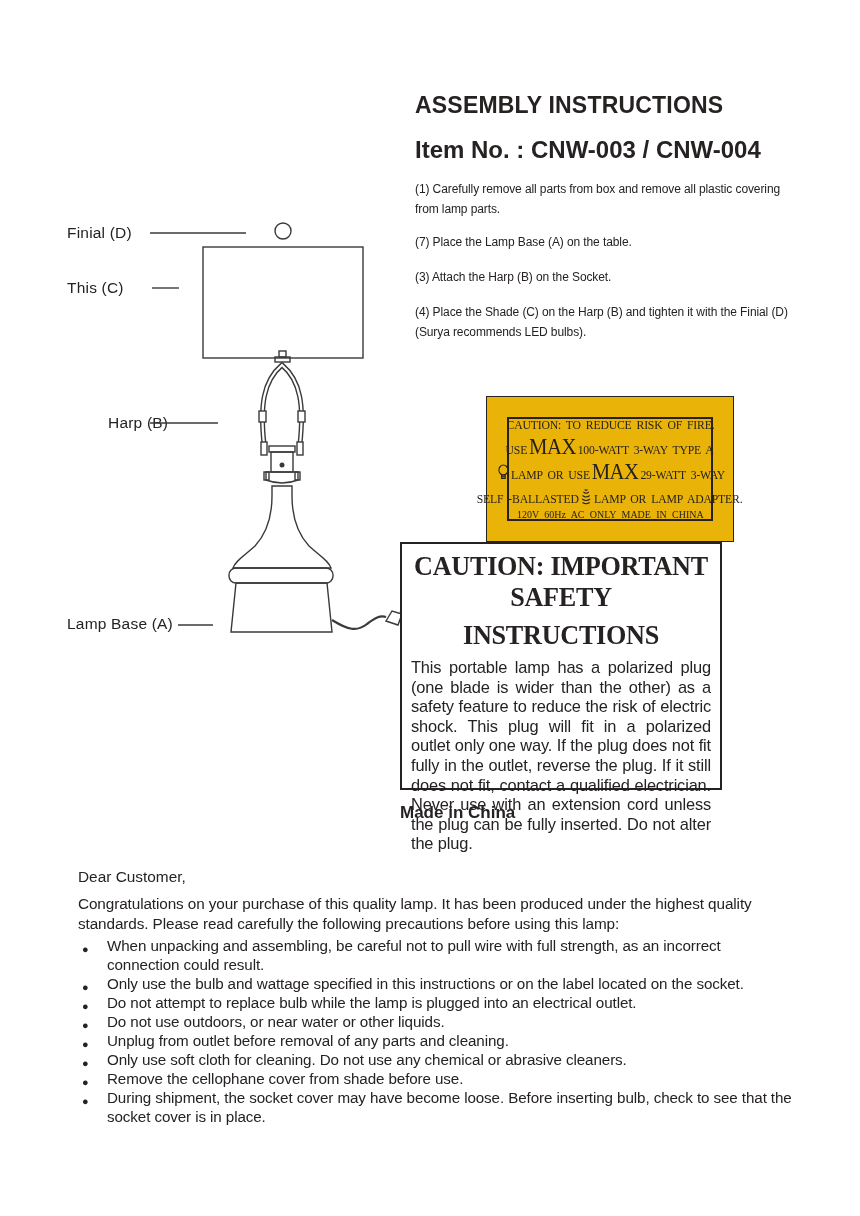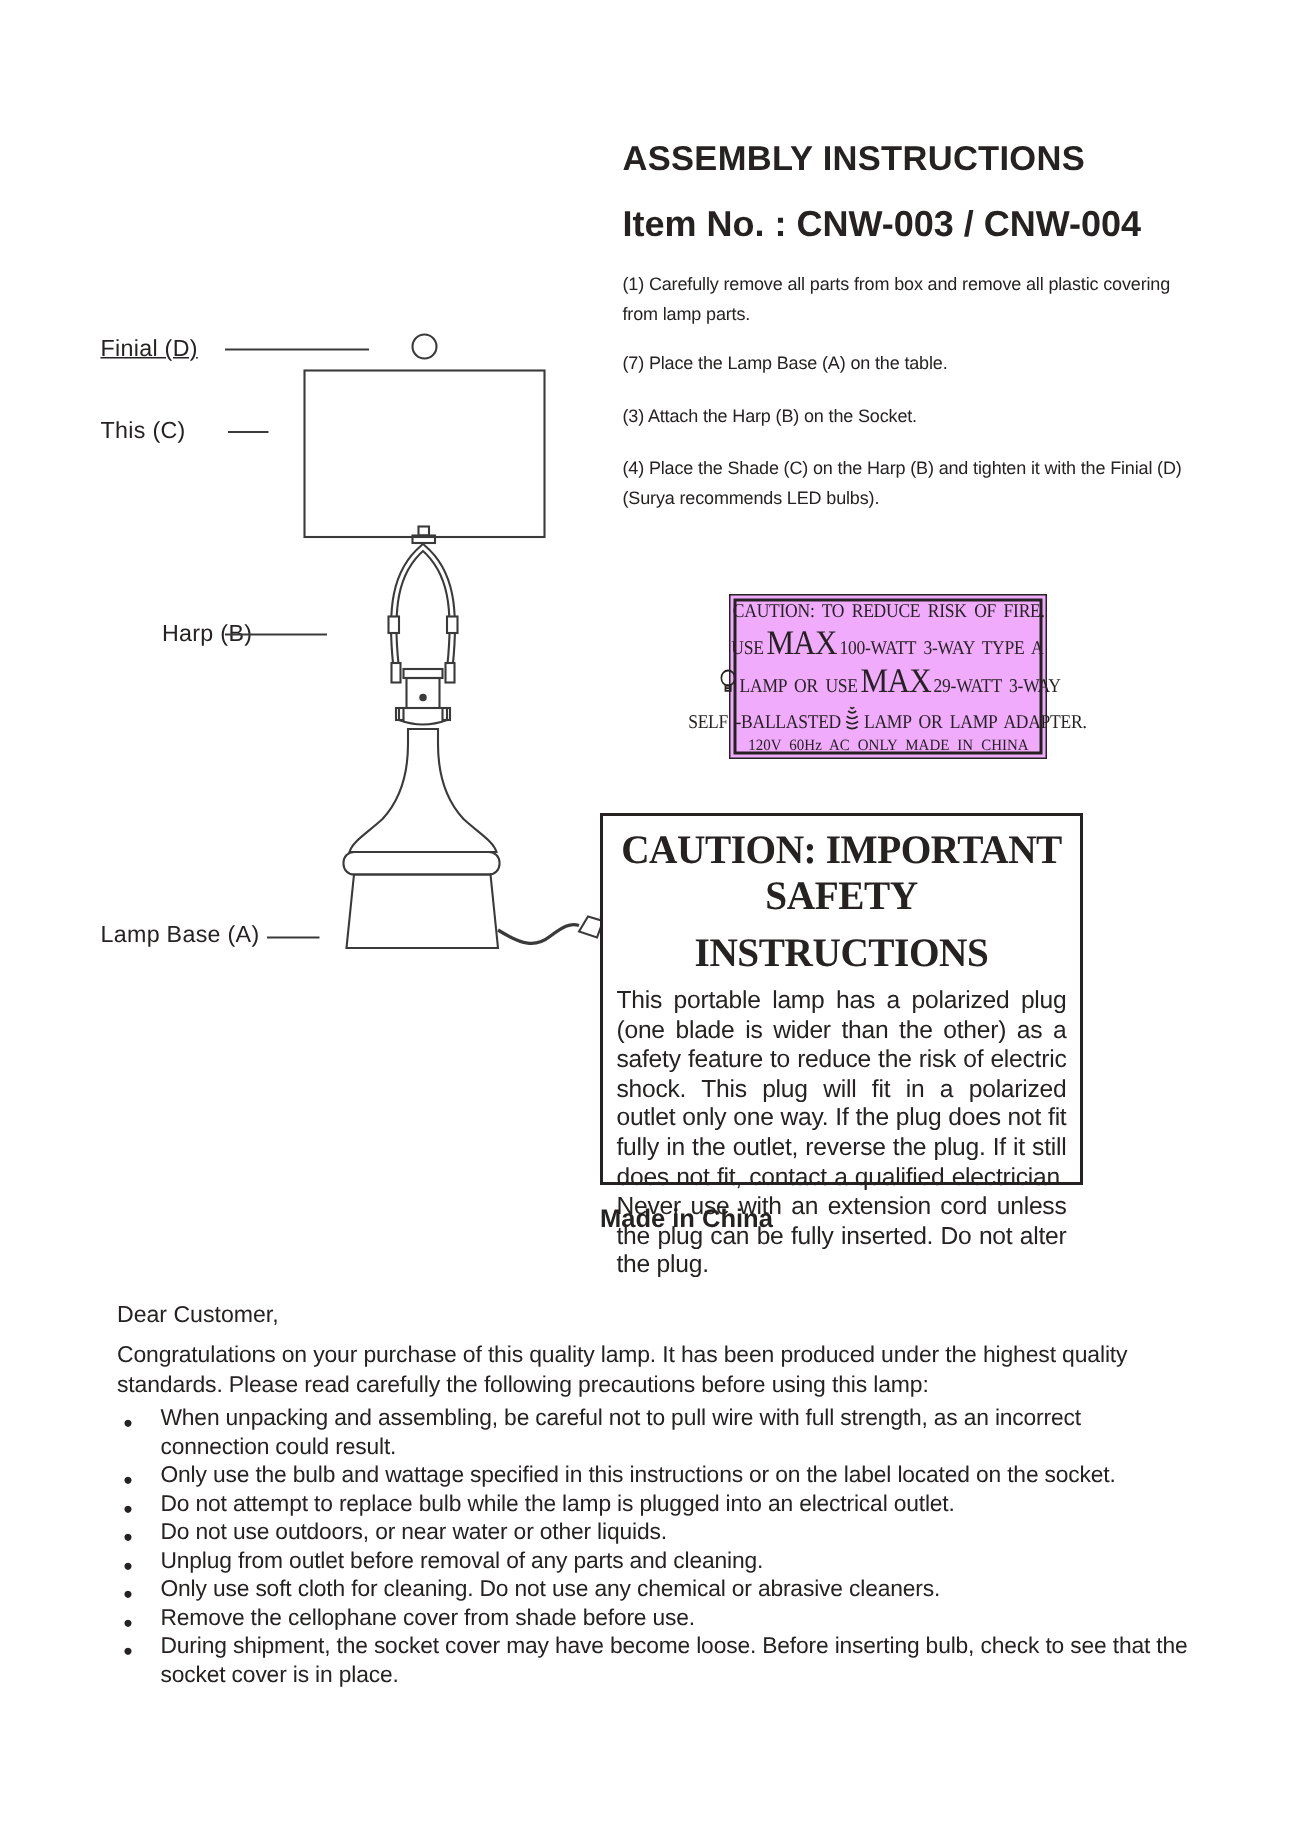--- a/index.html
+++ b/index.html
@@ -4,27 +4,27 @@
 <style>
   html,body{margin:0;padding:0;}
   body{width:860px;height:1216px;position:relative;background:#ffffff;
        font-family:"Liberation Sans",sans-serif;color:#262222;overflow:hidden;}
   .abs{position:absolute;}
   .doc-title{left:415px;top:92px;font-size:23px;font-weight:bold;letter-spacing:.2px;}
   .item-no{left:415px;top:136px;font-size:24px;font-weight:bold;}
   .step{left:415px;width:380px;font-size:12px;line-height:19.6px;letter-spacing:-0.1px;}
   .step1{top:180px;} .step2{top:233px;} .step3{top:268px;} .step4{top:303px;}
   .part-label{font-size:15.5px;letter-spacing:.2px;}
-  .lbl-finial{left:67px;top:224px;text-decoration:underline;} .lbl-shade{left:67px;top:279px;}
+  .lbl-finial{left:67px;top:224px;} .lbl-shade{left:67px;top:279px;}
   .lbl-harp{left:67px;top:414px;margin-left:41px;} .lbl-base{left:67px;top:615px;}
   .diagram-svg{left:50px;top:200px;}
 
   
   .warn-outer{left:486px;top:396px;width:206px;height:104px;border:1px solid #262222;
-              padding:2px;background:#f0abfc;}
+              padding:20px;background:#eab308;}
   .warn-inner{width:100%;height:100%;border:2px solid #262222;box-sizing:border-box;
               display:flex;flex-direction:column;justify-content:center;align-items:center;
               font-family:"Liberation Serif",serif;padding:1px 0;}
   .warn-line{white-space:nowrap;display:flex;align-items:baseline;justify-content:center;
              transform:scaleX(.9);transform-origin:center;line-height:1;}
   .warn-sm{font-size:13px;word-spacing:2.5px;letter-spacing:-0.2px;}
   .warn-max{font-size:23px;letter-spacing:-0.5px;padding:0 2px;}
   .warn-l1{margin:2px 0 3px;}
   .warn-l2,.warn-l3{margin:1px 0;}
   .warn-l4{margin:2px 0;}

